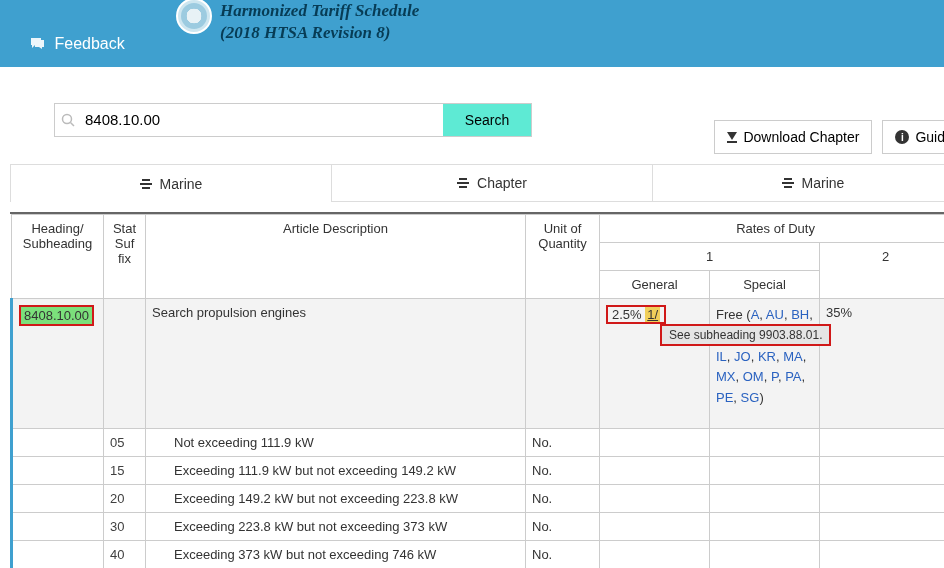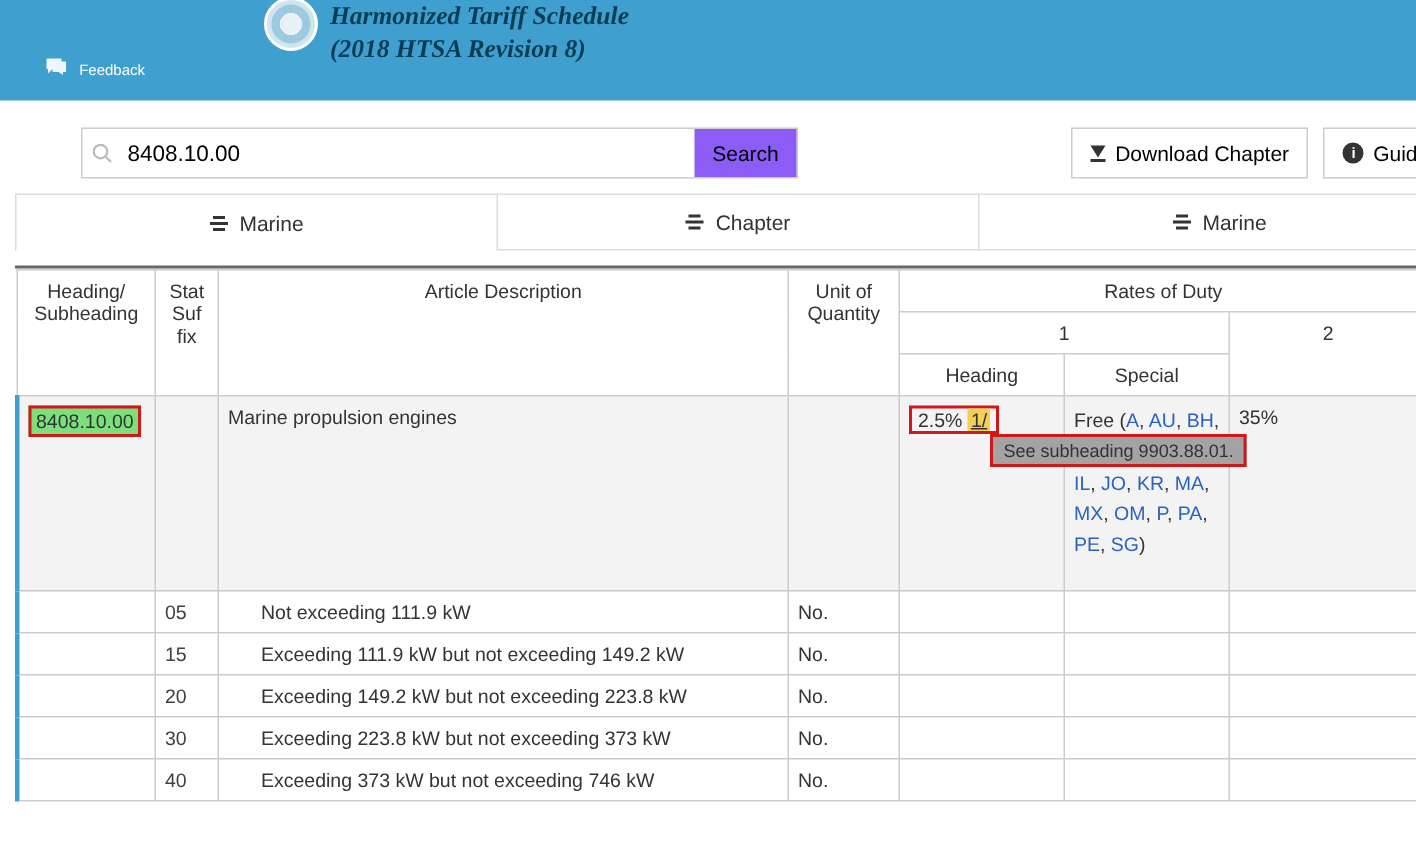--- a/index.html
+++ b/index.html
@@ -49,21 +49,21 @@
     font-weight: bold;
     font-family: "Times New Roman", serif;
     color: #073c55;
   }
   .title-line { font-size: 17px; line-height: 1.3; }
   .feedback {
     position: absolute;
     left: 30px;
     bottom: 12px;
     color: #fff;
-    font-size: 10px;
+    font-size: 16px;
   }
   .feedback .ficon {
     display: inline-block;
     margin-right: 4px;
     vertical-align: -2px;
   }
   .toolbar {
     display: flex;
     align-items: center;
     padding: 18px 10px 10px 54px;
@@ -83,37 +83,38 @@
     color: #bbb;
   }
   .search-input {
     flex: 1;
     border: none;
     outline: none;
     font-size: 15px;
     padding: 0 4px;
   }
   .search-btn {
-    width: 68px;
-    background: #8b5cf6;
+    width: 88px;
+    background: #5eead4;
     border: none;
     cursor: pointer;
     font-size: 14px;
   }
   .spacer { flex: 1; }
   .dl-btn, .guide-btn {
     border: 1px solid #ccc;
     background: #fff;
     height: 34px;
     padding: 0 12px;
     display: flex;
     align-items: center;
     gap: 6px;
     cursor: pointer;
     font-size: 14px;
+    margin-top: 35px;
   }
   .guide-btn { margin-right: -24px; }
   .icon-underline {
     display: inline-block;
     border-bottom: 2px solid #333;
     padding-bottom: 1px;
     line-height: 0;
   }
   .arrow-down {
     width:0;height:0;border-left:5px solid transparent;border-right:5px solid transparent;border-top:8px solid #333;display:inline-block;
@@ -198,21 +199,21 @@
     color: #333;
     text-decoration: underline;
     padding: 0 2px;
   }
   .link { color: #2a62c0; cursor: pointer; }
   .stat-link { color: #404040; cursor: pointer; }
   .tooltip {
     position: absolute;
     left: 650px;
     top: 110px;
-    background: #a3a3a3;
+    background: #e5e5e5;
     border: 1px solid #999;
     padding: 3px 8px;
     font-size: 12px;
     z-index: 20;
     outline: 2px solid #d01818;
     outline-offset: -2px;
   }
   .special-cell { line-height: 1.6; }
   .row-main td { background: #f3f3f3; height: 130px; }
 </style>
@@ -297,32 +298,32 @@
         <th rowspan="3">Stat Suf fix</th>
         <th rowspan="3">Article Description</th>
         <th rowspan="3">Unit of Quantity</th>
         <th colspan="3">Rates of Duty</th>
       </tr>
       <tr>
         <th colspan="2">1</th>
         <th rowspan="2">2</th>
       </tr>
       <tr>
-        <th>Heading</th>
+        <th>General</th>
         <th>Special</th>
       </tr>
     </thead>
     <tbody id="tbody">
       <tr class="row-main">
         <td class="leftbar">
           <span class="hl-green">8408.10.00</span>
         </td>
         <td></td>
         <td>
-          <span>Marine propulsion engines</span>
+          <span>Search propulsion engines</span>
         </td>
         <td></td>
         <td>
           <span class="hl-red-box">
             <span>2.5%</span>
             <span class="footnote">1/</span>
           </span>
         </td>
         <td class="special-cell">
           <span>Free (</span><span id="special-codes"><span class="link">A</span>, <span class="link">AU</span>, <span class="link">BH</span>, <span class="link">CA</span>, <span class="link">CL</span>, <span class="link">CO</span>, <span class="link">E</span>, <span class="link">IL</span>, <span class="link">JO</span>, <span class="link">KR</span>, <span class="link">MA</span>, <span class="link">MX</span>, <span class="link">OM</span>, <span class="link">P</span>, <span class="link">PA</span>, <span class="link">PE</span>, <span class="link">SG</span></span><span>)</span>

